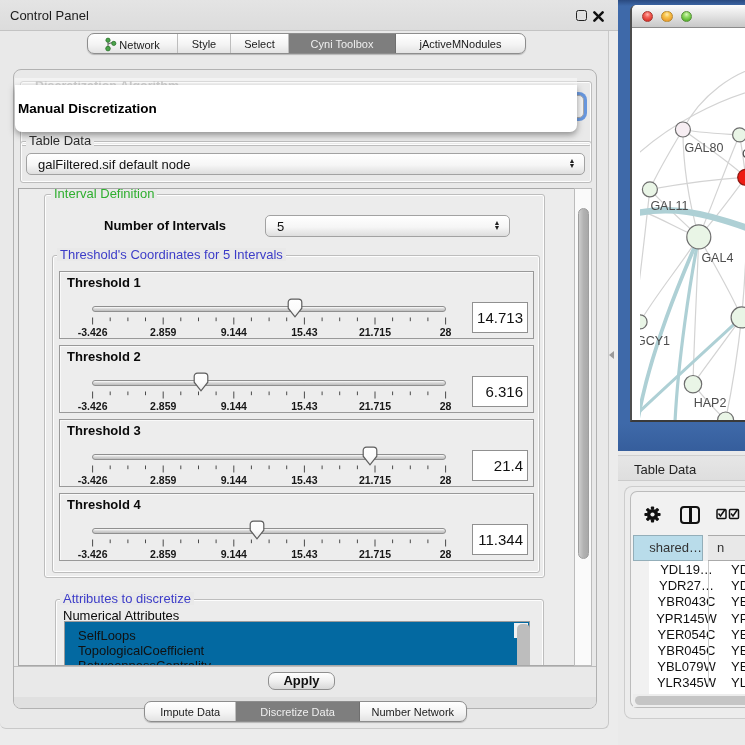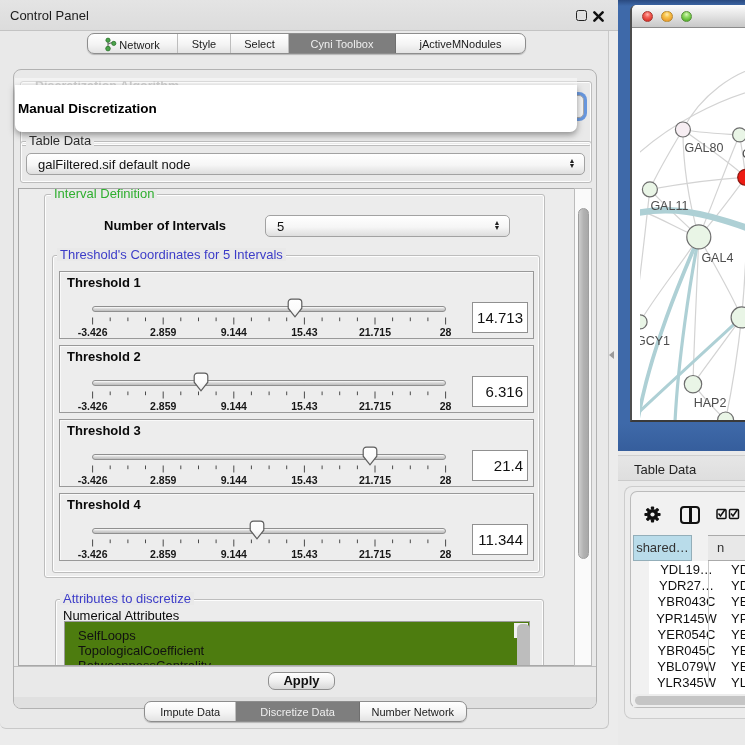--- a/index.html
+++ b/index.html
@@ -44,21 +44,21 @@
 
 
 .thbox { position:absolute; left:40px; width:475px; height:68px; background:#ededed; border:1px solid #999999; box-shadow:inset 1px 1px 0 #f9f9f9; }
 .thtitle { position:absolute; left:7px; top:3px; font-size:13px; font-weight:bold; color:#090909; }
 .track { position:absolute; left:32px; top:34px; width:354px; height:5.5px; border-radius:3px; background:linear-gradient(#fdfdfd,#d7d7d7 45%,#bdbdbd); border:1px solid #8f8f8f; }
 .thumb { position:absolute; top:26px; width:16px; height:20px; }
 .tlab { position:absolute; top:54px; width:70px; text-align:center; font-size:10.5px; font-weight:bold; color:#161616; }
 .vbox { position:absolute; left:412px; top:30px; width:56px; height:31px; background:#ffffff; border:1px solid #909090; font-size:15px; color:#111; text-align:right; padding:6px 4px 16px 0; }
 
 
-#attlist { position:absolute; left:45px; top:432px; width:466px; height:46px; background:#4d7c0f; border:1px solid #9b9b9b; font-size:13px; color:#111; }
+#attlist { position:absolute; left:45px; top:432px; width:466px; height:46px; background:#0369a1; border:1px solid #9b9b9b; font-size:13px; color:#111; }
 #attlist div { padding-left:13px; height:15px; line-height:15px; }
 #attsb { position:absolute; right:1px; top:1px; width:14px; height:44px; background:#f1f1f1; }
 #attsb .t { position:absolute; left:2.5px; top:1px; width:9px; height:43px; background:#bdbdbd; border-radius:5px 5px 0 0; }
 
 
 #applyrow { position:absolute; left:1px; top:597px; width:582px; height:31px; border-top:1px solid #bdbdbd; }
 #applybtn { position:absolute; left:255px; top:603px; width:67px; height:18px; background:linear-gradient(#ffffff,#f0f0f0 50%,#d8d8d8); border:1px solid #8f8f8f; border-radius:7px; font-size:13px; font-weight:bold; color:#111; text-align:center; line-height:16px; }
 #botstrip { position:absolute; left:1px; top:628px; width:582px; height:11px; background:#e0e0e0; border-radius:0 0 7px 7px; }
 
 
@@ -66,21 +66,21 @@
 #netwin { position:absolute; left:630px; top:5px; width:115px; height:417px; background:#ffffff; border-left:2px solid #4d4d4d; border-bottom:2px solid #3a3a3a; border-radius:6px 0 0 0; }
 #nettitle { position:absolute; left:0; top:0; width:113px; height:23px; background:linear-gradient(#fdfdfd,#c8c8c8); border-bottom:1px solid #8b8b8b; border-radius:5px 0 0 0; }
 .light { position:absolute; top:5.5px; width:11.5px; height:11.5px; border-radius:50%; }
 #netview { position:absolute; left:8px; top:24px; width:113px; height:391px; overflow:hidden; }
 
 #tpbar { position:absolute; left:618px; top:455px; width:127px; height:26px; background:linear-gradient(#e6e6e6,#dedede); border-top:1px solid #cfcfcf; border-bottom:1px solid #cbcbcb; }
 #tpbar span { position:absolute; left:16px; top:6px; font-size:13px; color:#232323; }
 #rightbg { position:absolute; left:618px; top:451px; width:127px; height:294px; background:#eaeaea; }
 #touter { position:absolute; left:624px; top:486px; width:121px; height:233px; background:#ececec; border:1px solid #cdcdcd; border-radius:8px 0 0 8px; border-right:none; }
 #tpanel { position:absolute; left:630px; top:491px; width:115px; height:217px; background:#f1f1f1; border:1px solid #bcbcbc; border-right:none; border-radius:7px 0 0 7px; }
-#thead1 { position:absolute; left:2px; top:43px; width:59px; height:26px; background:#b9dcea; border:1px solid #93aeb9; font-size:13px; color:#333; text-align:center; line-height:24px; }
+#thead1 { position:absolute; left:2px; top:43px; width:70px; height:26px; background:#b9dcea; border:1px solid #93aeb9; font-size:13px; color:#333; text-align:right; line-height:24px; }
 #thead2 { position:absolute; left:77px; top:43px; width:38px; height:26px; background:#e8e8e8; border:1px solid #aaaaaa; border-left:none; font-size:13px; color:#333; padding:4px 0 0 9px; }
 #trows { position:absolute; left:2px; top:69px; width:113px; height:133px; background:#ffffff; overflow:hidden;margin-left:16px; }
 .trow { position:absolute; left:0; width:75px; height:16.2px; font-size:13px; color:#111; text-align:center; }
 .trow2 { position:absolute; left:82px; width:40px; height:16.2px; font-size:13px; color:#111; }
 #tcolsep { position:absolute; left:77px; top:69px; width:1px; height:124px; background:#c9c9c9; }
 #hsb { position:absolute; left:2px; top:202px; width:113px; height:13px; background:#ededed; }
 #hsb .t { position:absolute; left:2px; top:2px; width:111px; height:9px; background:#c5c5c5; border-radius:5px 0 0 5px; }
 #collapse { position:absolute; left:609px; top:351px; width:0; height:0; border-top:4px solid transparent; border-bottom:4px solid transparent; border-right:5px solid #9a9a9a; }
 </style></head>
 <body>

